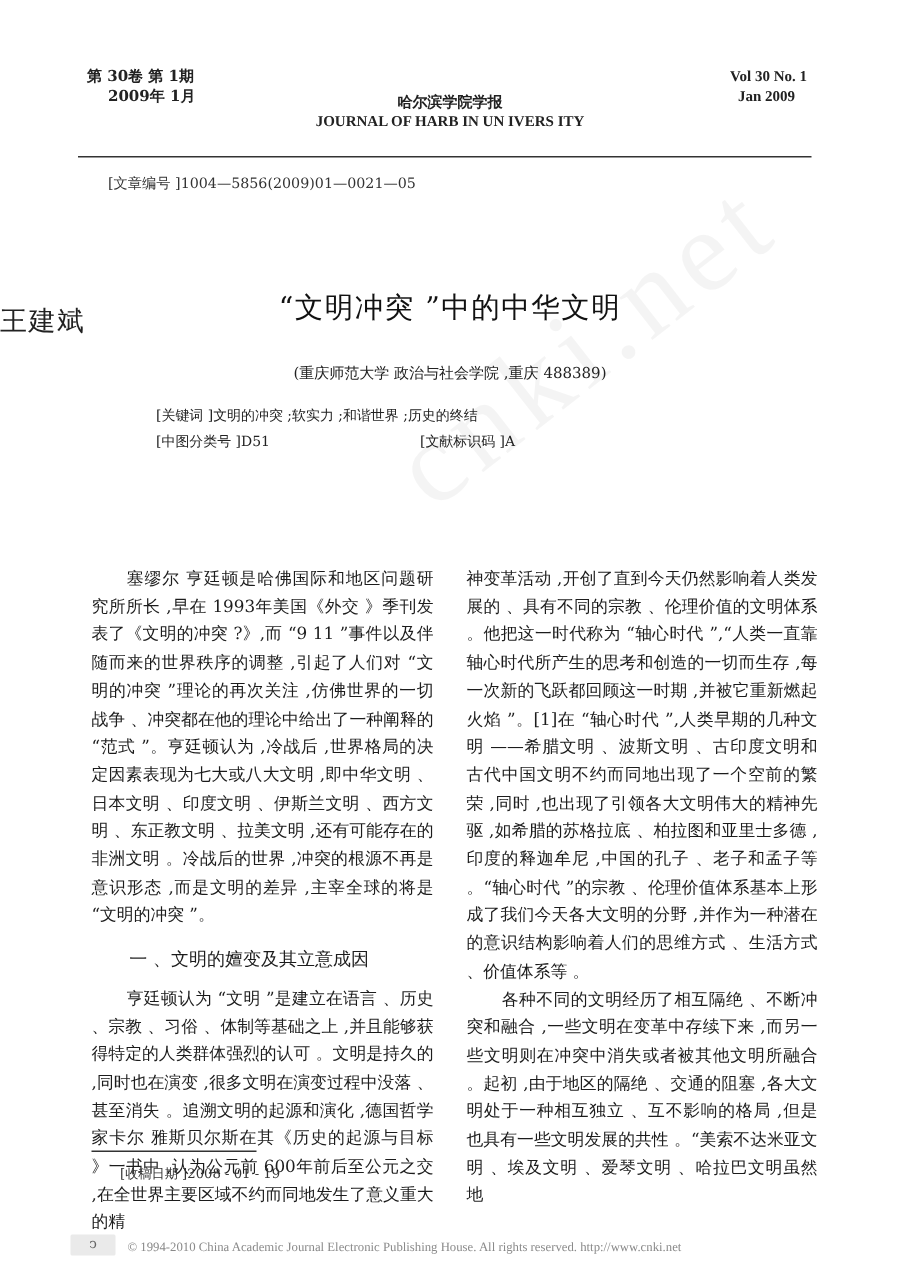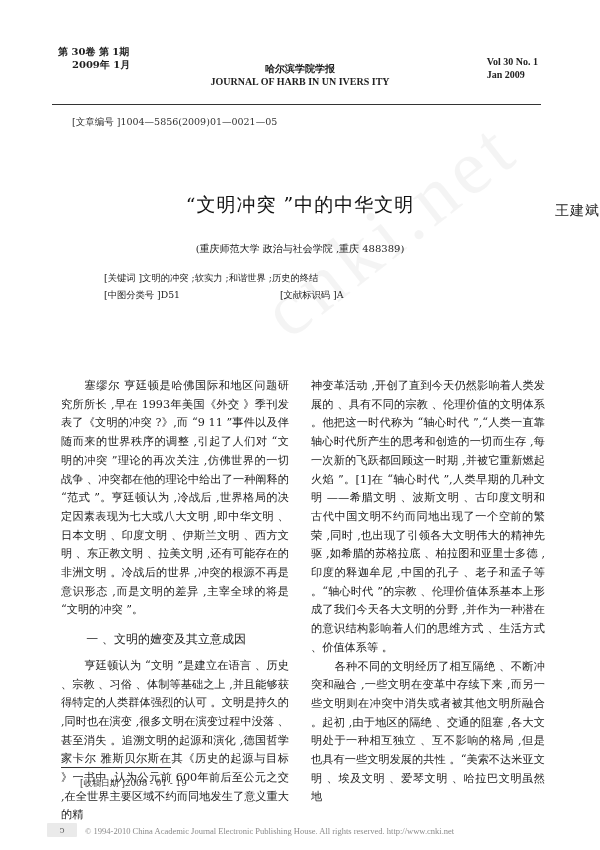--- a/index.html
+++ b/index.html
@@ -4,26 +4,26 @@
 <style>
   html, body { margin:0; padding:0; background:#ffffff; }
   body { width:600px; height:850px; position:relative; overflow:hidden;
          font-family: "DejaVu Serif", "Liberation Serif", serif; color:#1a1a1a; }
   .abs { position:absolute; }
   .hdr { font-size:10px; line-height:13px; color:#222;font-weight:bold; }
   .hdr-left { left:58px; top:45px; }
   .hdr-left .l2 { padding-left:14px; }
   .hdr-center { left:200px; width:200px; top:62px; text-align:center; }
   .hdr-center .en { font-family:"Liberation Serif", serif; font-size:10px; letter-spacing:0; }
-  .hdr-right { right:62px; top:55px; font-family:"Liberation Serif", serif; }
+  .hdr-right { right:62px; top:45px; text-align:right; font-family:"Liberation Serif", serif; }
   .hdr-right .l2 { padding-right:8px; }
   .rule { left:52px; width:489px; top:104px; height:0; border-top:1.2px solid #333; }
   .artno { left:72px; top:116px; font-size:9.5px; color:#333; }
   .title { left:0; width:600px; top:148px; text-align:center; font-size:19px; letter-spacing:1px; color:#111;margin-top:44px; }
-  .author { left:0; width:600px; top:202px; text-align:right; font-size:14px; letter-spacing:1px; color:#222; }
+  .author { left:0; width:600px; top:202px; text-align:left; font-size:18px; letter-spacing:1px; color:#222; }
   .affil { left:0; width:600px; top:242px; text-align:center; font-size:10px; color:#222; }
   .abstract { left:80px; width:443px; top:270px; font-size:9.3px; line-height:16.5px; color:#222; }
   .abstract p { margin:0; }
   .abstract .indent { text-indent:24px; }
   .meta-line { padding-left:24px; }
   .meta-line .gap { display:inline-block; width:100px; }
   .col { font-size:11.2px; line-height:18.7px; color:#1c1c1c; text-align:justify; }
   .col p { margin:0; }
   .col .ind { text-indent:2.1em; }
   .col-left { left:61px; width:228px; top:377px; }

